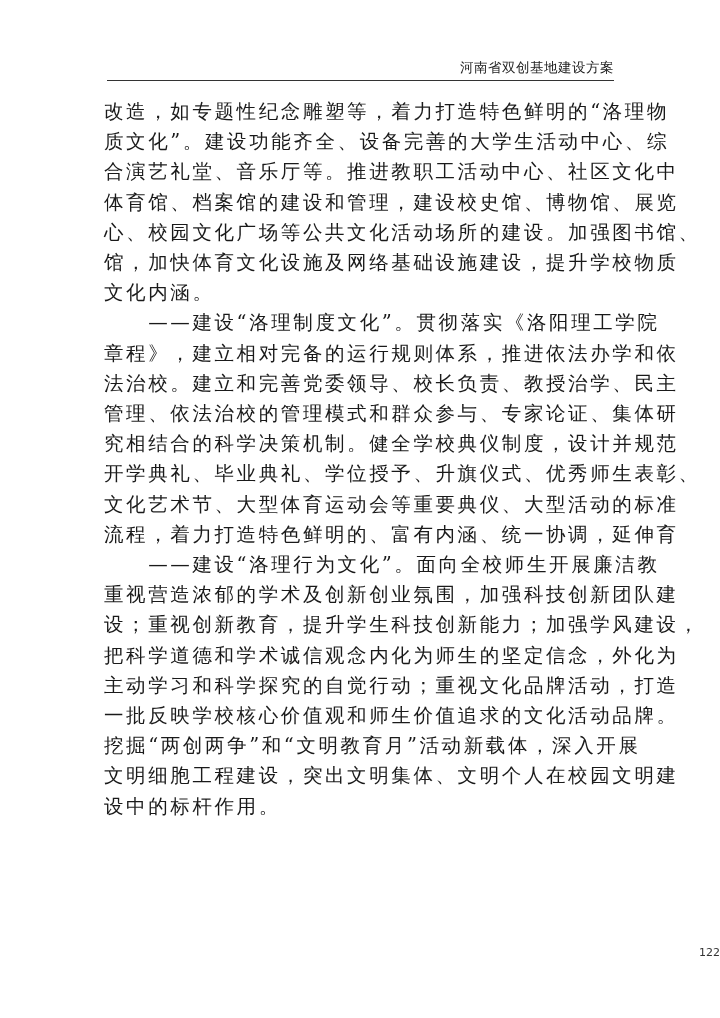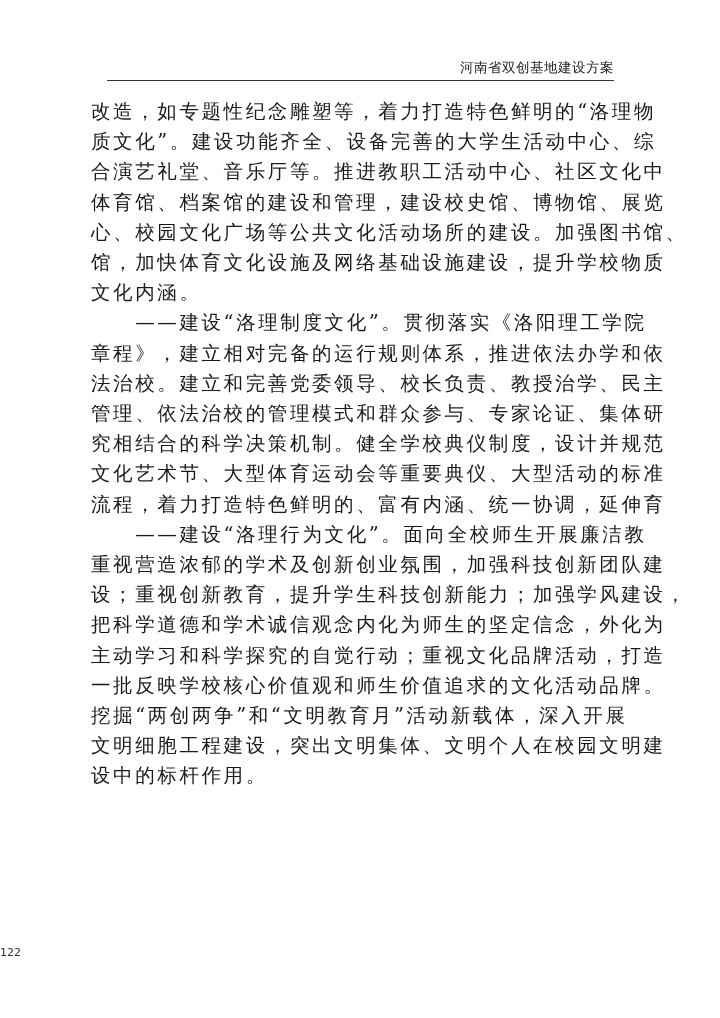--- a/index.html
+++ b/index.html
@@ -31,21 +31,21 @@
     height: 23px;
     border-bottom: 1.3px solid #333;
     text-align: right;
     font-size: 13.5px;
     line-height: 20px;
     color: #222;
     letter-spacing: 0.5px;
   }
   .body-text {
     position: absolute;
-    left: 91px;
+    left: 104px;
     top: 97px;
     width: 508px;
   }
   .para {
     margin: 0;
     font-size: 19.5px;
     line-height: 30.2px;
     text-align: justify;
     text-justify: inter-character;
     letter-spacing: 2.6px;
@@ -58,21 +58,21 @@
     text-align-last: justify;
   }
   .para .line.last {
     text-align-last: left;
   }
   .page-number {
     position: absolute;
     left: 0;
     width: 720px;
     top: 946px;
-    text-align: left;
+    text-align: right;
     font-family: "DejaVu Sans", "Liberation Sans", sans-serif;
     font-size: 11px;
     color: #333;
   }
 </style>
 </head>
 <body>
 
 <div class="page">
 
@@ -91,20 +91,21 @@
       <span class="line">馆，加快体育文化设施及网络基础设施建设，提升学校物质</span>
       <span class="line last">文化内涵。</span>
     </p>
 
     <p class="para">
       <span class="line">　　——建设“洛理制度文化”。贯彻落实《洛阳理工学院</span>
       <span class="line">章程》，建立相对完备的运行规则体系，推进依法办学和依</span>
       <span class="line">法治校。建立和完善党委领导、校长负责、教授治学、民主</span>
       <span class="line">管理、依法治校的管理模式和群众参与、专家论证、集体研</span>
       <span class="line">究相结合的科学决策机制。健全学校典仪制度，设计并规范</span>
+      <span class="line">开学典礼、毕业典礼、学位授予、升旗仪式、优秀师生表彰、</span>
       <span class="line">文化艺术节、大型体育运动会等重要典仪、大型活动的标准</span>
       <span class="line">流程，着力打造特色鲜明的、富有内涵、统一协调，延伸育</span>
     </p>
 
     <p class="para">
       <span class="line">　　——建设“洛理行为文化”。面向全校师生开展廉洁教</span>
       <span class="line">重视营造浓郁的学术及创新创业氛围，加强科技创新团队建</span>
       <span class="line">设；重视创新教育，提升学生科技创新能力；加强学风建设，</span>
       <span class="line">把科学道德和学术诚信观念内化为师生的坚定信念，外化为</span>
       <span class="line">主动学习和科学探究的自觉行动；重视文化品牌活动，打造</span>

